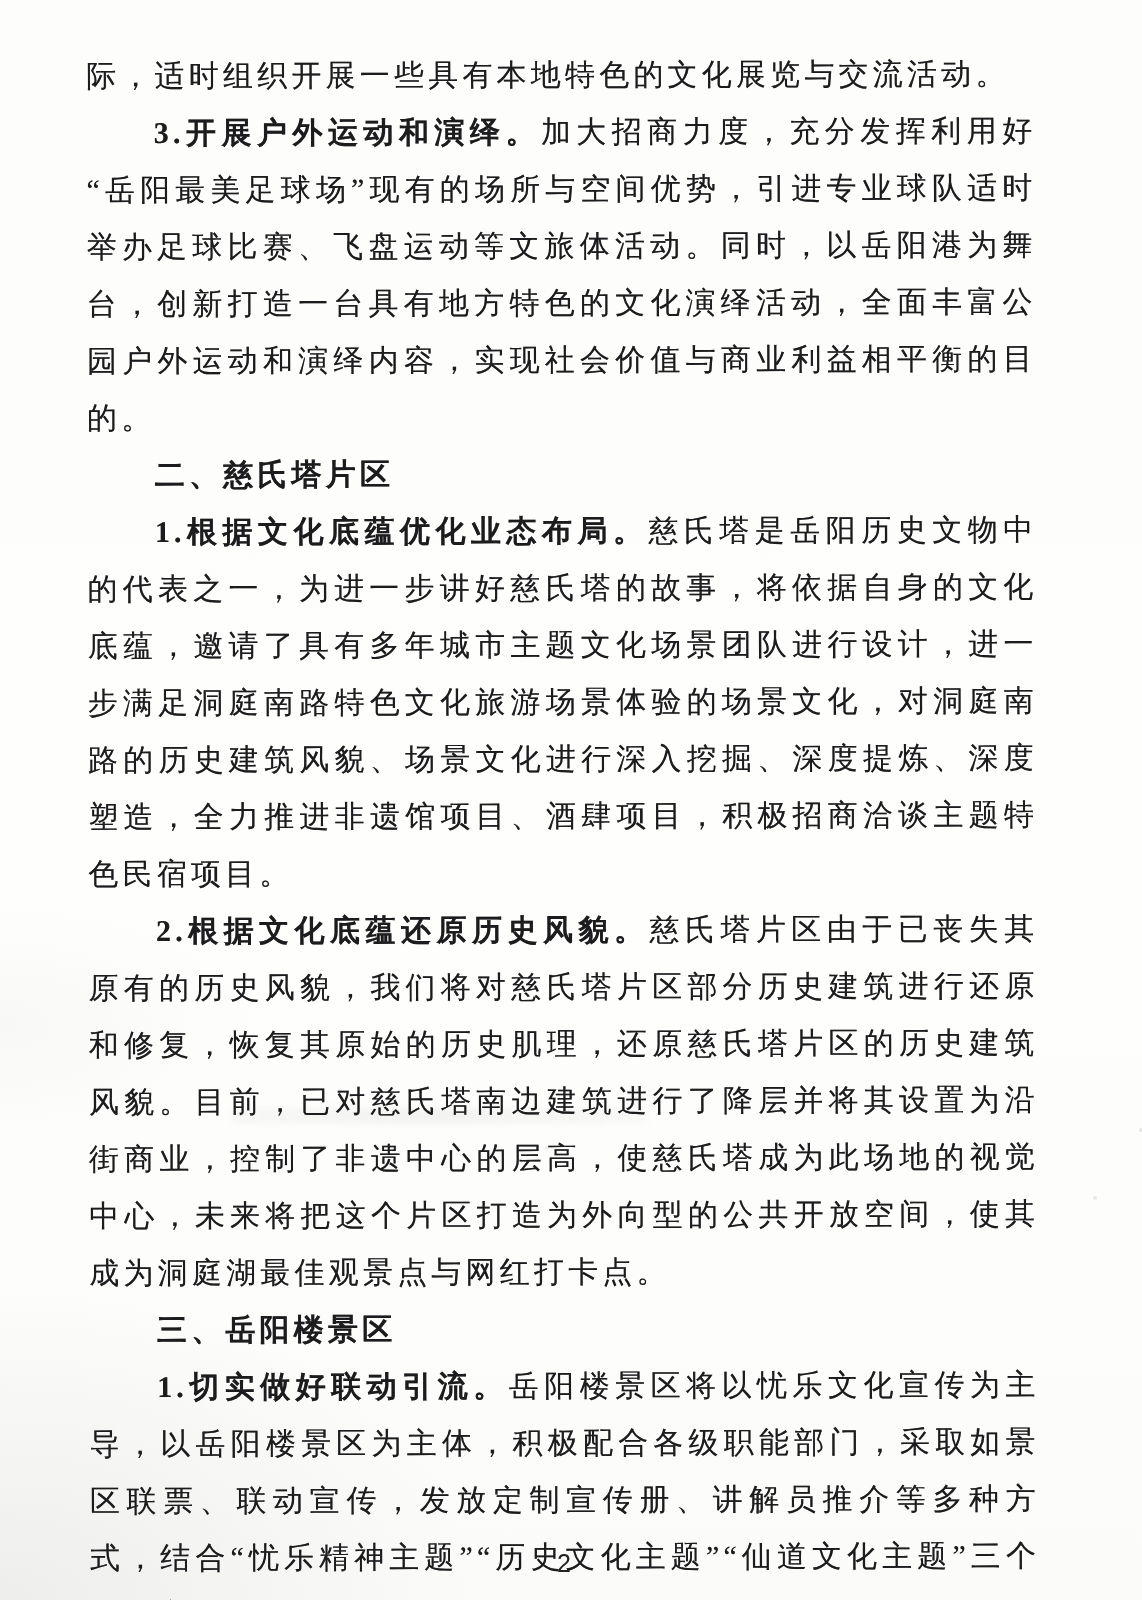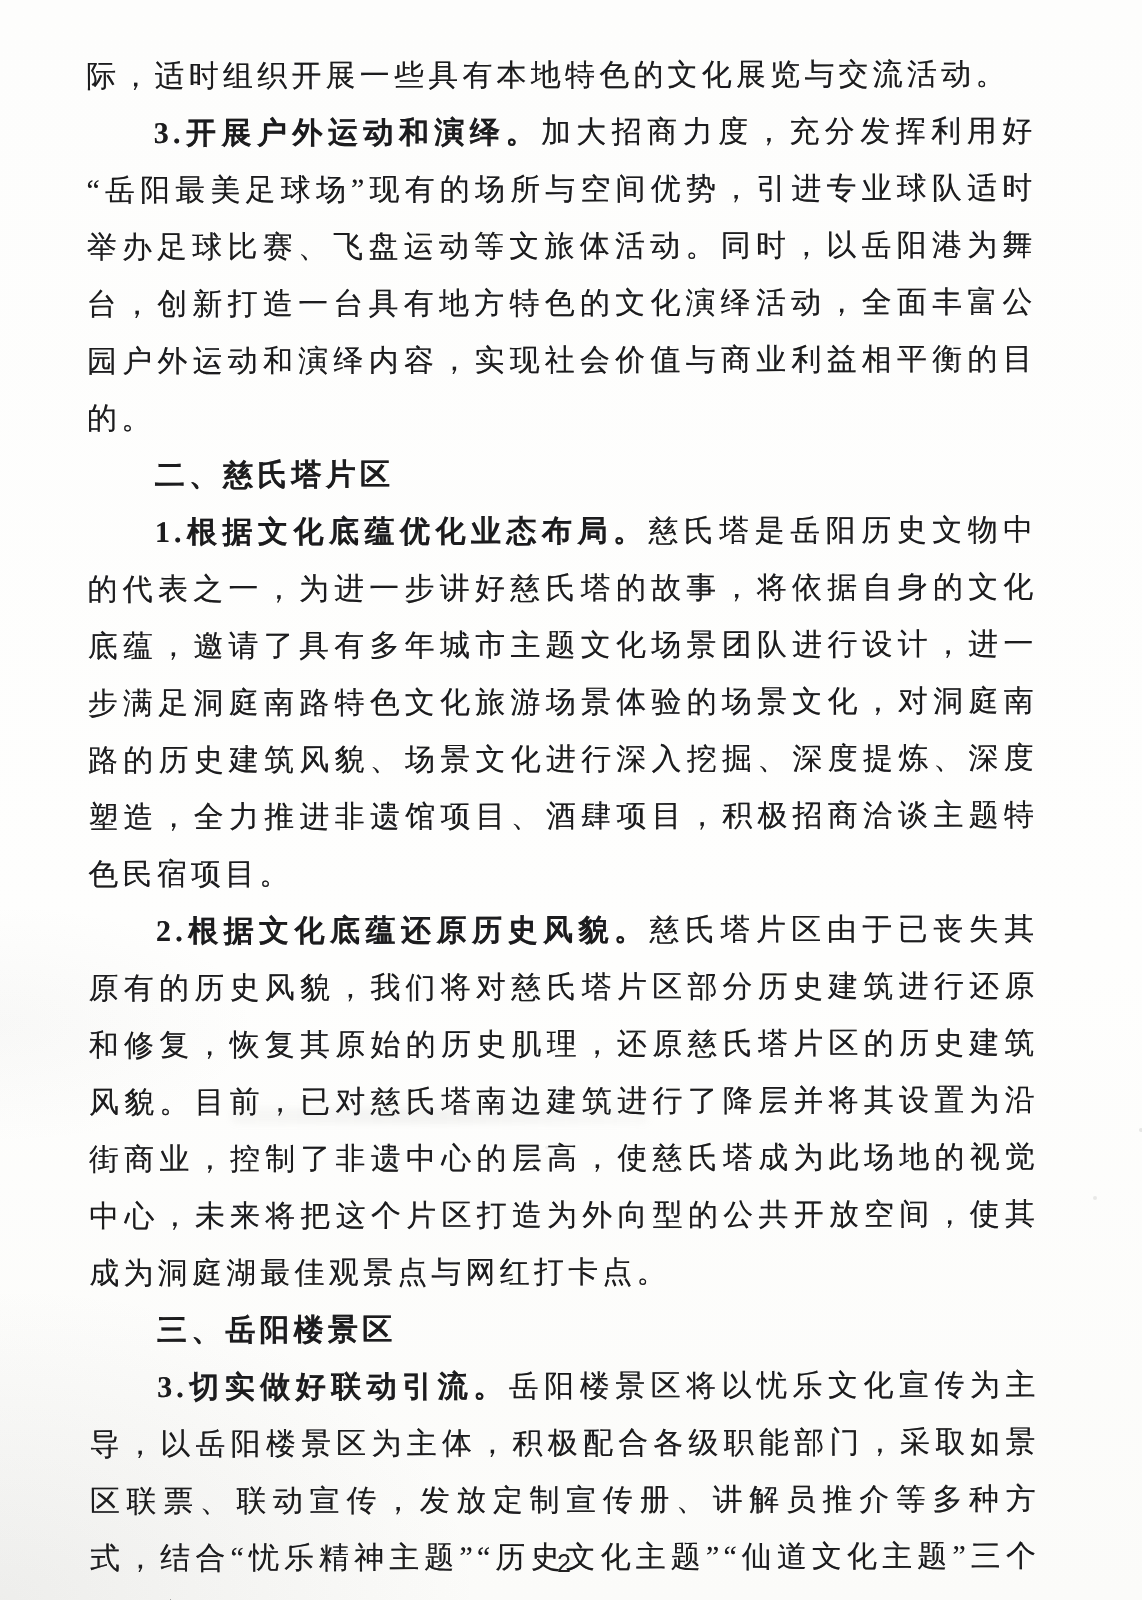--- a/index.html
+++ b/index.html
@@ -94,16 +94,16 @@
 <span class="speck s3"></span>
 <span class="speck s4"></span>
 
 <div class="doc">
     <p class="continuation">际，适时组织开展一些具有本地特色的文化展览与交流活动。</p>
     <p class="para"><b>3.开展户外运动和演绎。</b><span>加大招商力度，充分发挥利用好“岳阳最美足球场”现有的场所与空间优势，引进专业球队适时举办足球比赛、飞盘运动等文旅体活动。同时，以岳阳港为舞台，创新打造一台具有地方特色的文化演绎活动，全面丰富公园户外运动和演绎内容，实现社会价值与商业利益相平衡的目的。</span></p>
     <p class="heading">二、慈氏塔片区</p>
     <p class="para"><b>1.根据文化底蕴优化业态布局。</b><span>慈氏塔是岳阳历史文物中的代表之一，为进一步讲好慈氏塔的故事，将依据自身的文化底蕴，邀请了具有多年城市主题文化场景团队进行设计，进一步满足洞庭南路特色文化旅游场景体验的场景文化，对洞庭南路的历史建筑风貌、场景文化进行深入挖掘、深度提炼、深度塑造，全力推进非遗馆项目、酒肆项目，积极招商洽谈主题特色民宿项目。</span></p>
     <p class="para"><b>2.根据文化底蕴还原历史风貌。</b><span>慈氏塔片区由于已丧失其原有的历史风貌，我们将对慈氏塔片区部分历史建筑进行还原和修复，恢复其原始的历史肌理，还原慈氏塔片区的历史建筑风貌。目前，已对慈氏塔南边建筑进行了降层并将其设置为沿街商业，控制了非遗中心的层高，使慈氏塔成为此场地的视觉中心，未来将把这个片区打造为外向型的公共开放空间，使其成为洞庭湖最佳观景点与网红打卡点。</span></p>
     <p class="heading">三、岳阳楼景区</p>
-    <p class="para"><b>3.切实做好联动引流。</b><span>岳阳楼景区将以忧乐文化宣传为主导，以岳阳楼景区为主体，积极配合各级职能部门，采取如景区联票、联动宣传，发放定制宣传册、讲解员推介等多种方式，结合“忧乐精神主题”“历史文化主题”“仙道文化主题”三个文化主题来延</span></p>
+    <p class="para"><b>1.切实做好联动引流。</b><span>岳阳楼景区将以忧乐文化宣传为主导，以岳阳楼景区为主体，积极配合各级职能部门，采取如景区联票、联动宣传，发放定制宣传册、讲解员推介等多种方式，结合“忧乐精神主题”“历史文化主题”“仙道文化主题”三个文化主题来延</span></p>
   </div>
 
 <div class="page-number">2</div>
 
 </body></html>

